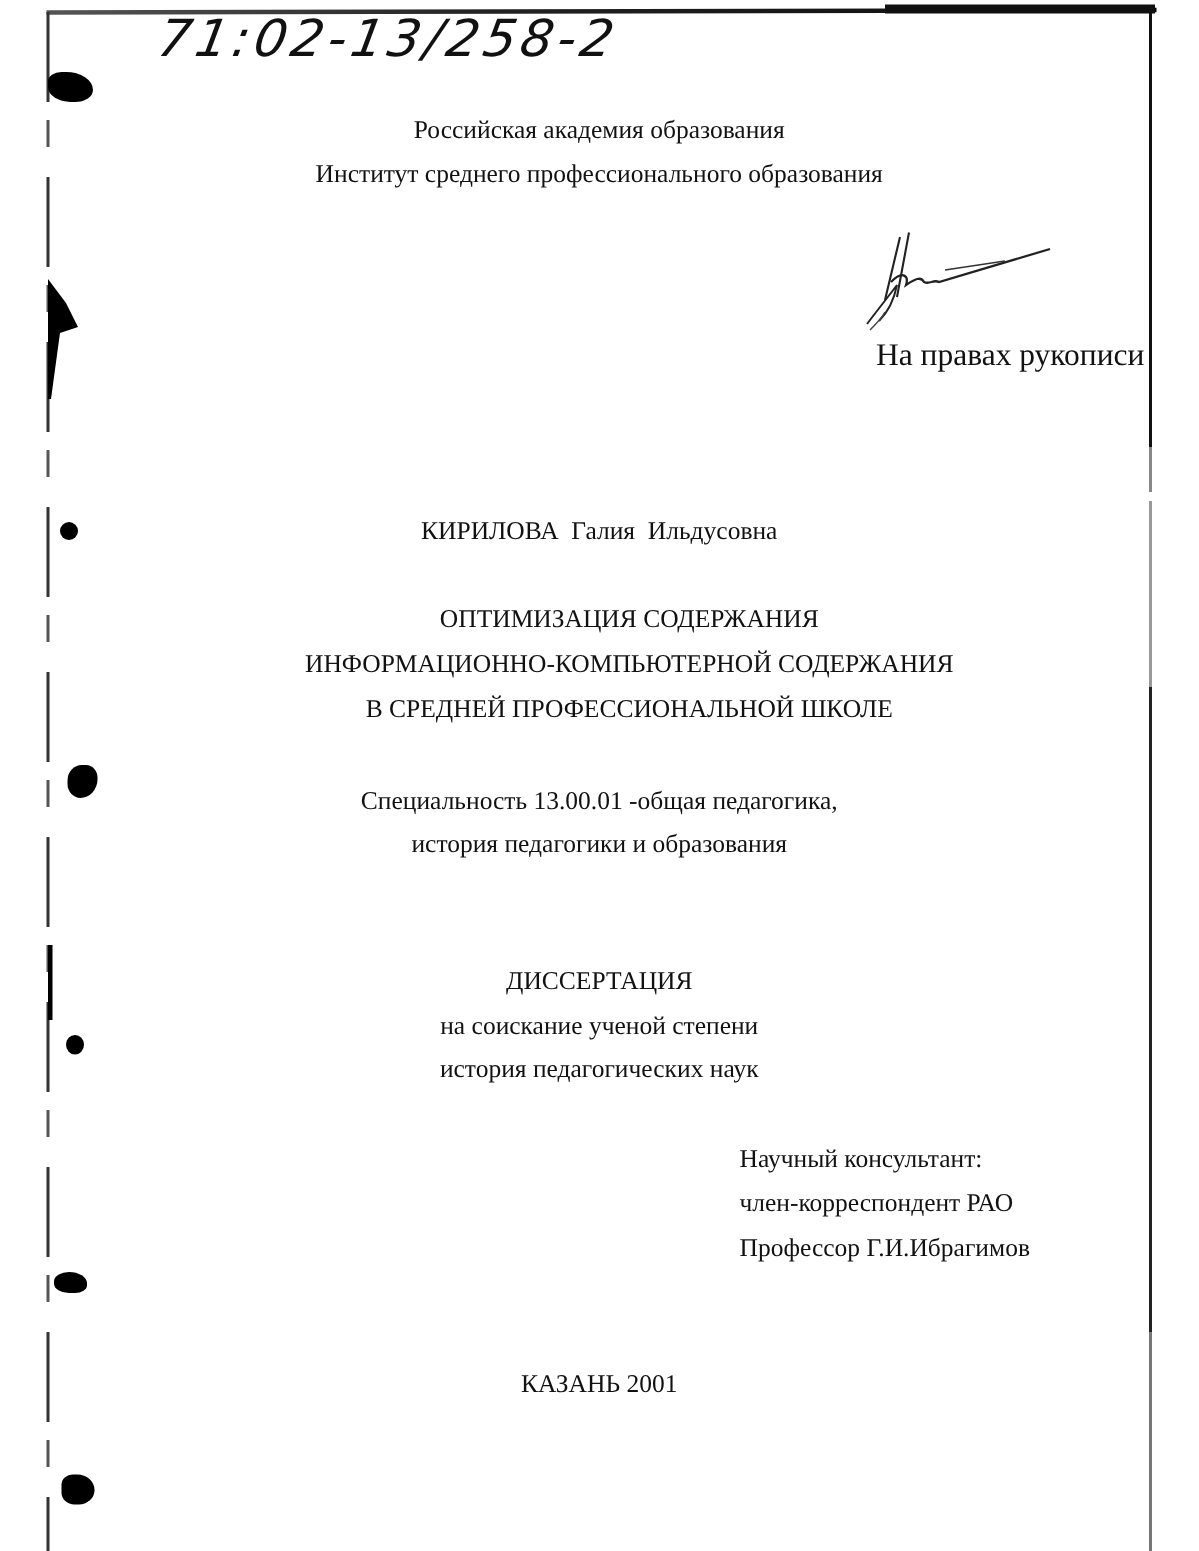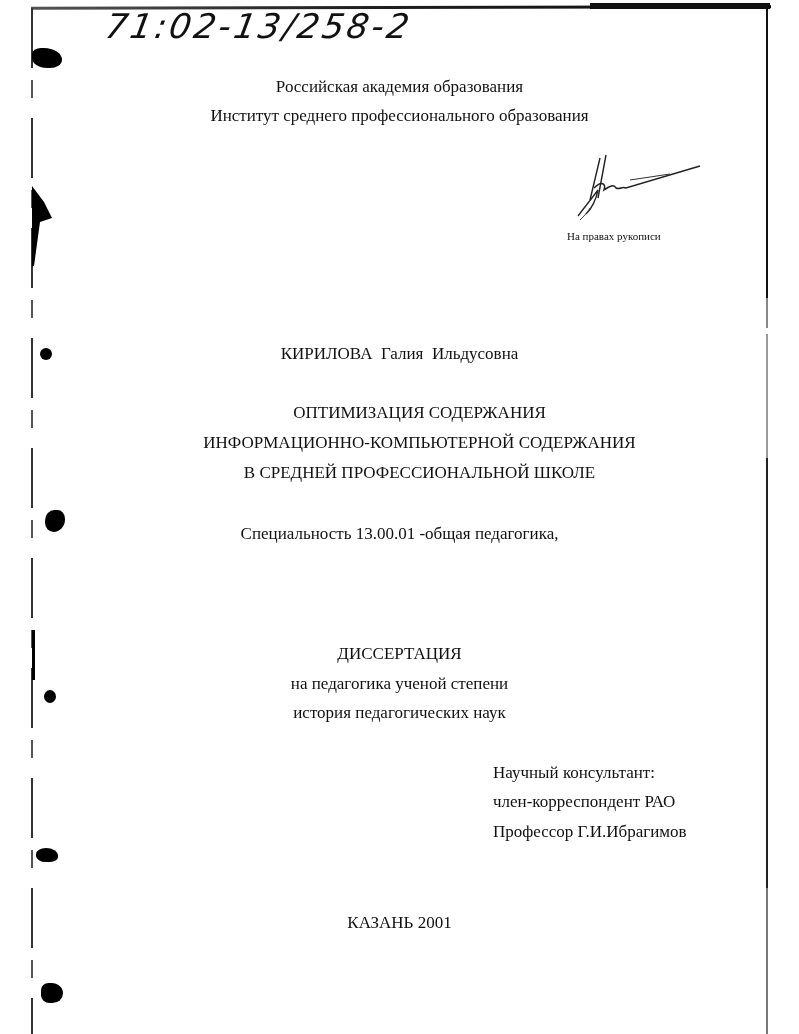--- a/index.html
+++ b/index.html
@@ -86,22 +86,22 @@
       line-height: 20px;
       white-space: nowrap;
     }
     .signature {
       position: absolute;
       left: 570px; top: 150px;
       width: 140px; height: 75px;
     }
     .manuscript-note {
       position: absolute;
-      left: 567px; top: 226px;
-      font-size: 11px;
+      left: 584px; top: 226px;
+      font-size: 21px;
       line-height: 20px;
       white-space: nowrap;
     }
     .title-line {
       letter-spacing: 0px;
       padding-left: 20px;
     }
   </style>
 </head>
 <body>
@@ -135,23 +135,24 @@
   </svg>
   <div class="manuscript-note">На правах рукописи</div>
 
   <div class="line" style="top:344px; white-space:pre;">КИРИЛОВА  Галия  Ильдусовна</div>
 
   <div class="line title-line" style="top:403px;">ОПТИМИЗАЦИЯ СОДЕРЖАНИЯ</div>
   <div class="line title-line" style="top:433px;">ИНФОРМАЦИОННО-КОМПЬЮТЕРНОЙ СОДЕРЖАНИЯ</div>
   <div class="line title-line" style="top:463px;">В СРЕДНЕЙ ПРОФЕССИОНАЛЬНОЙ ШКОЛЕ</div>
 
   <div class="line" style="top:524px;">Специальность 13.00.01 -общая педагогика,</div>
+  <div class="line" style="top:553px;">история педагогики и образования</div>
 
   <div class="line" style="top:644px;">ДИССЕРТАЦИЯ</div>
-  <div class="line" style="top:674px;">на педагогика ученой степени</div>
+  <div class="line" style="top:674px;">на соискание ученой степени</div>
   <div class="line" style="top:703px;">история педагогических наук</div>
 
   <div class="right-block" style="top:763px;">Научный консультант:</div>
   <div class="right-block" style="top:792px;">член-корреспондент РАО</div>
   <div class="right-block" style="top:822px;text-align:right;">Профессор Г.И.Ибрагимов</div>
 
   <div class="line" style="top:913px;">КАЗАНЬ 2001</div>
 
 </div>
 

